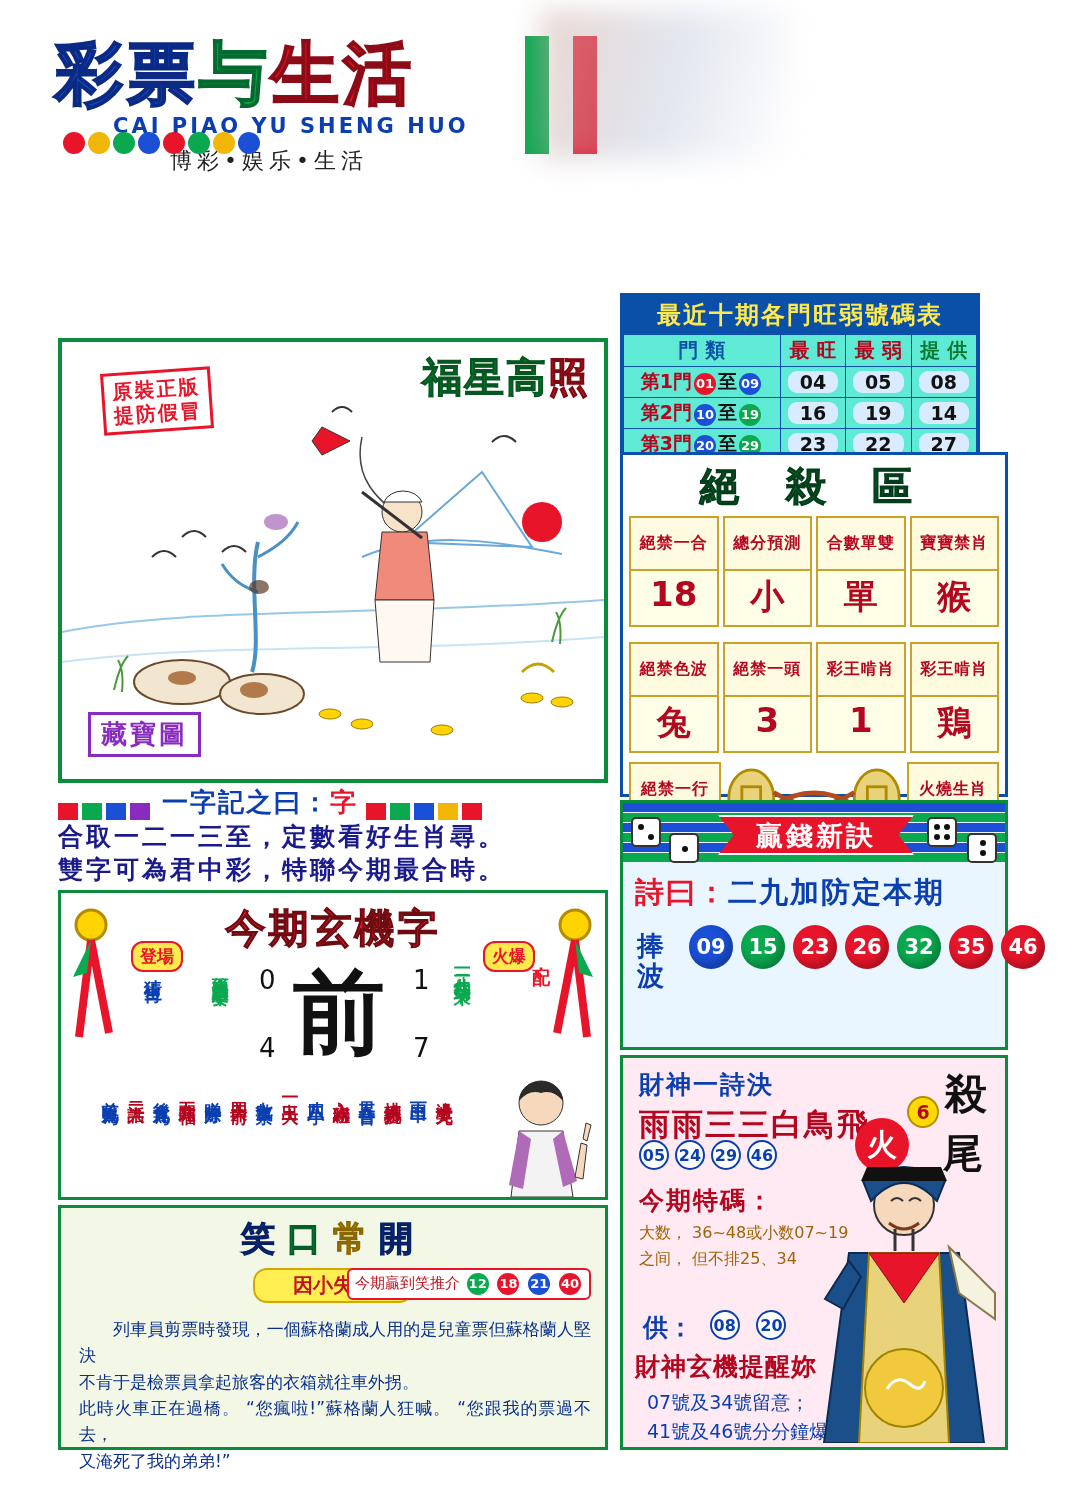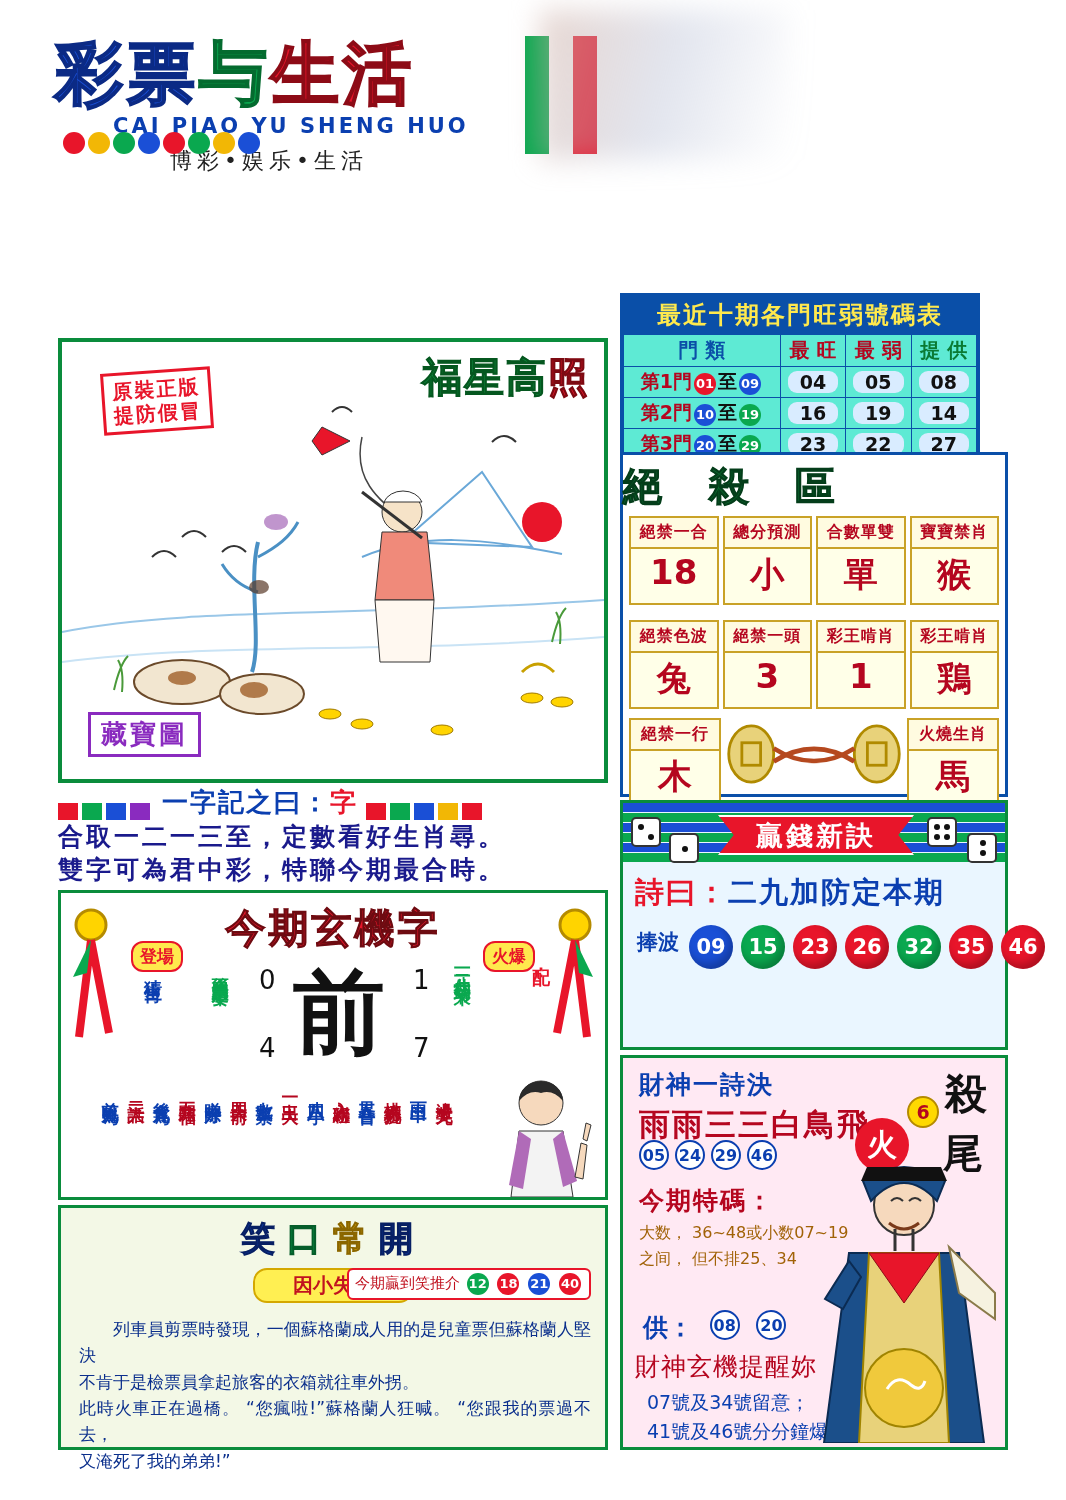--- a/index.html
+++ b/index.html
@@ -170,28 +170,28 @@
     border-radius: 50%; color: #fff; font-size: 13px; margin: 0 2px;
   }
   .cellnum { display:inline-block; background:#d9ecff; border-radius: 9px; padding: 0 12px; }
 
   
   .kill {
     position: absolute; left: 620px; top: 452px; width: 388px; height: 345px;
     border: 3px solid #0a4fa8; background: #fff;
   }
   .kill-title {
-    font-size: 40px; font-weight: bold; letter-spacing: 16px;
+    text-align: center; font-size: 40px; font-weight: bold; letter-spacing: 16px;
     color: #0a6b2f; -webkit-text-stroke: 1px #043d1a; padding: 4px 0 2px;
   }
   .kill-grid { display: grid; grid-template-columns: repeat(4, 1fr); gap: 4px; padding: 0 6px; }
   .kcell { border: 2px solid #c9a227; background: #ffffe8; }
   .kcell .kh {
     text-align: center; font-size: 16px; font-weight: bold; color: #b5061f;
-    border-bottom: 2px solid #c9a227; background: #fffbe0; padding: 4px 0;
+    border-bottom: 2px solid #c9a227; background: #fffbe0; padding: 15px 0;
     letter-spacing: 1px;
   }
   .kcell .kv {
     text-align: center; font-size: 34px; font-weight: bold; color: #b5061f;
     padding: 3px 0 5px;
   }
   .kill-bottom { display: flex; gap: 4px; padding: 4px 6px 0; }
   .kcell.w { width: 92px; }
   .kill-mid { flex: 1; position: relative; }
 
@@ -212,21 +212,21 @@
   .dice { position: absolute; width: 30px; height: 30px; background: #fff; border: 2px solid #333; border-radius: 5px; }
   .dice b { position: absolute; width: 6px; height: 6px; background: #111; border-radius: 50%; }
   .win-poem {
     position: absolute; left: 12px; top: 70px; right: 10px;
     font-size: 29px; font-weight: bold; color: #0b3fb0; letter-spacing: 2px;
     white-space: nowrap;
   }
   .win-poem .r { color: #e8152a; }
   .bangbo {
     position: absolute; left: 14px; top: 128px; width: 44px;
-    font-size: 21px; color: #0b3fb0; font-weight: bold; line-height: 1.1;
+    font-size: 27px; color: #0b3fb0; font-weight: bold; line-height: 1.1;
   }
   .win-balls { position: absolute; left: 66px; top: 122px; display: flex; gap: 8px; }
   .ball {
     width: 44px; height: 44px; border-radius: 50%; color: #fff; font-weight: bold;
     font-size: 21px; text-align: center; line-height: 44px;
     box-shadow: inset -4px -5px 9px rgba(0,0,0,.25);
   }
 
   
   .god {
@@ -246,21 +246,21 @@
   }
   .god-t3 { position: absolute; left: 16px; top: 126px; font-size: 25px; font-weight: bold; color: #b5061f; letter-spacing: 2px; }
   .god-note { position: absolute; left: 16px; top: 162px; width: 215px; font-size: 16px; color: #a16207; line-height: 1.6; }
   .god-supply { position: absolute; left: 20px; top: 252px; font-size: 25px; font-weight: bold; color: #0b3fb0; }
   .gball {
     display: inline-block; width: 30px; height: 30px; border-radius: 50%;
     border: 2px solid #0b3fb0; color: #0b3fb0; font-size: 16px; font-weight: bold;
     text-align: center; line-height: 27px; background: #fff; margin-left: 8px;
     vertical-align: 5px;
   }
-  .god-t4 { position: absolute; left: 12px; top: 292px; font-size: 25px; font-weight: normal; color: #b5061f; letter-spacing: 1px; }
+  .god-t4 { position: absolute; left: 12px; top: 292px; font-size: 25px; font-weight: bold; color: #b5061f; letter-spacing: 1px; }
   .god-foot { position: absolute; left: 24px; top: 330px; font-size: 19px; color: #0b3fb0; line-height: 1.5; }
   .sha { position: absolute; right: 16px; top: 8px; font-size: 42px; font-weight: bold; color: #111; letter-spacing: 2px; }
   .huo {
     position: absolute; right: 96px; top: 60px; width: 54px; height: 54px;
     border-radius: 50%; background: #e8152a; color: #fff; font-size: 30px;
     font-weight: bold; text-align: center; line-height: 54px;
   }
   .wei { position: absolute; right: 22px; top: 68px; font-size: 40px; font-weight: bold; color: #111; }
   .six {
     position: absolute; right: 66px; top: 38px; width: 32px; height: 32px;

